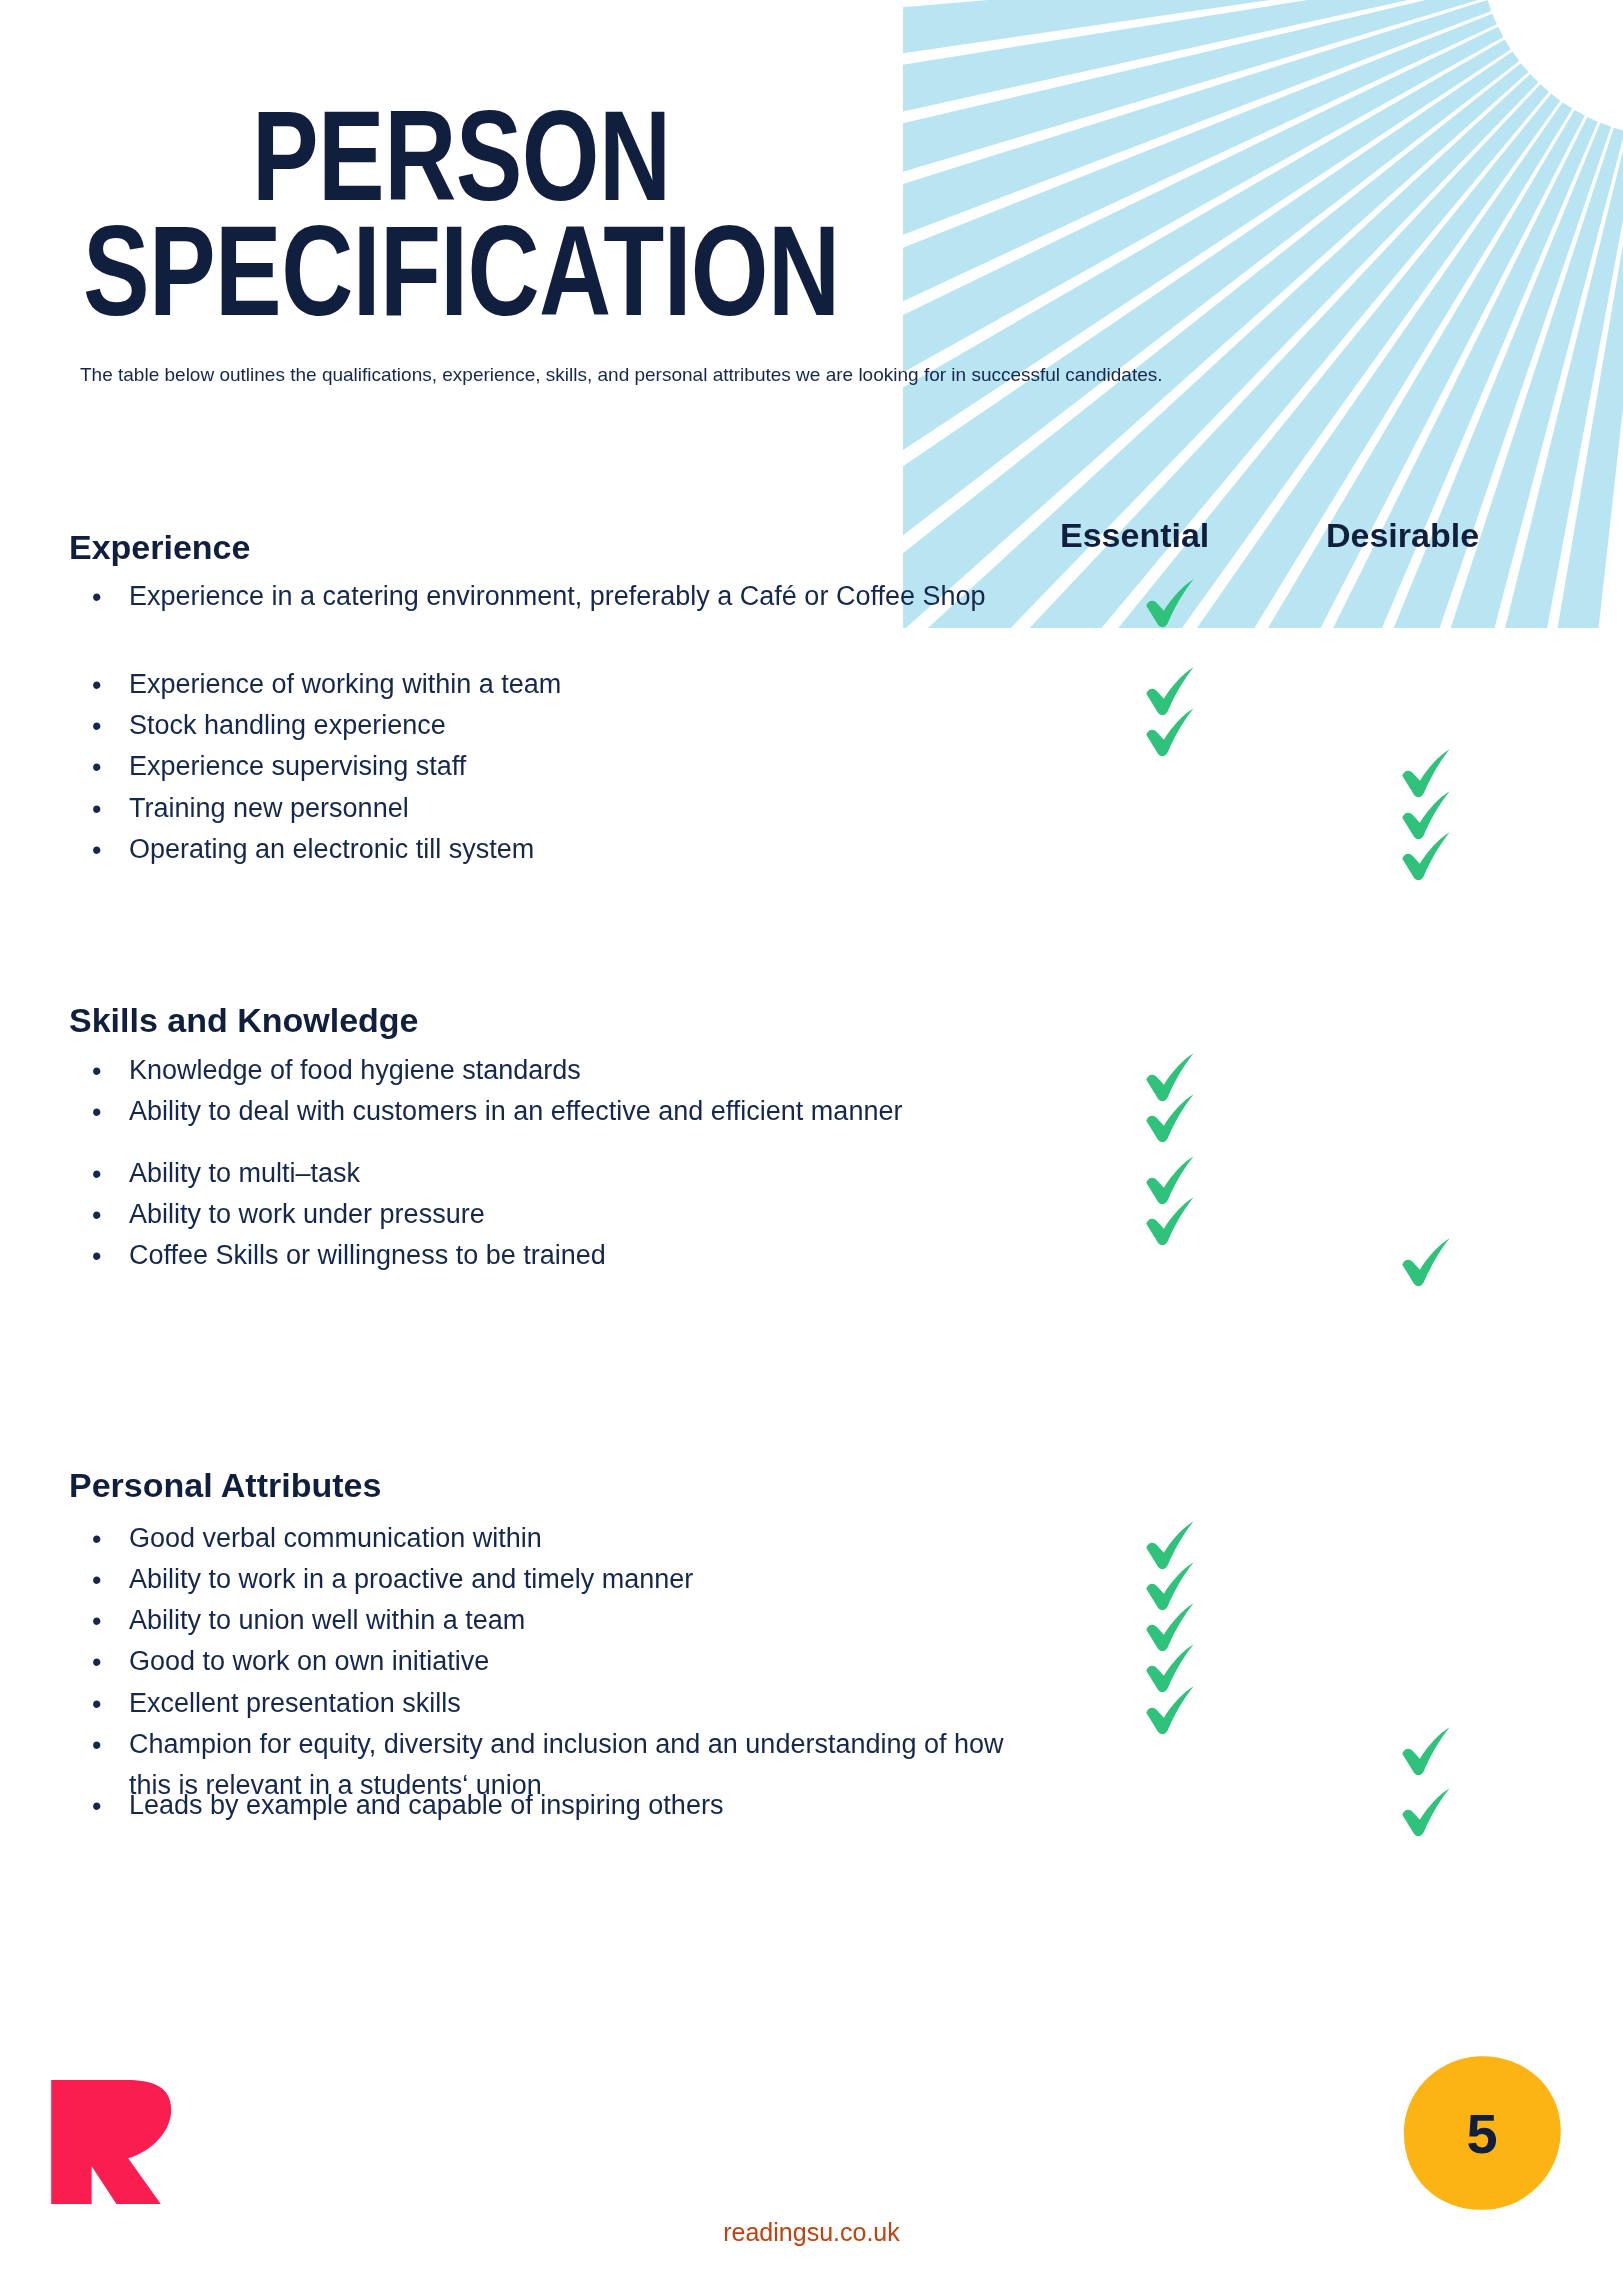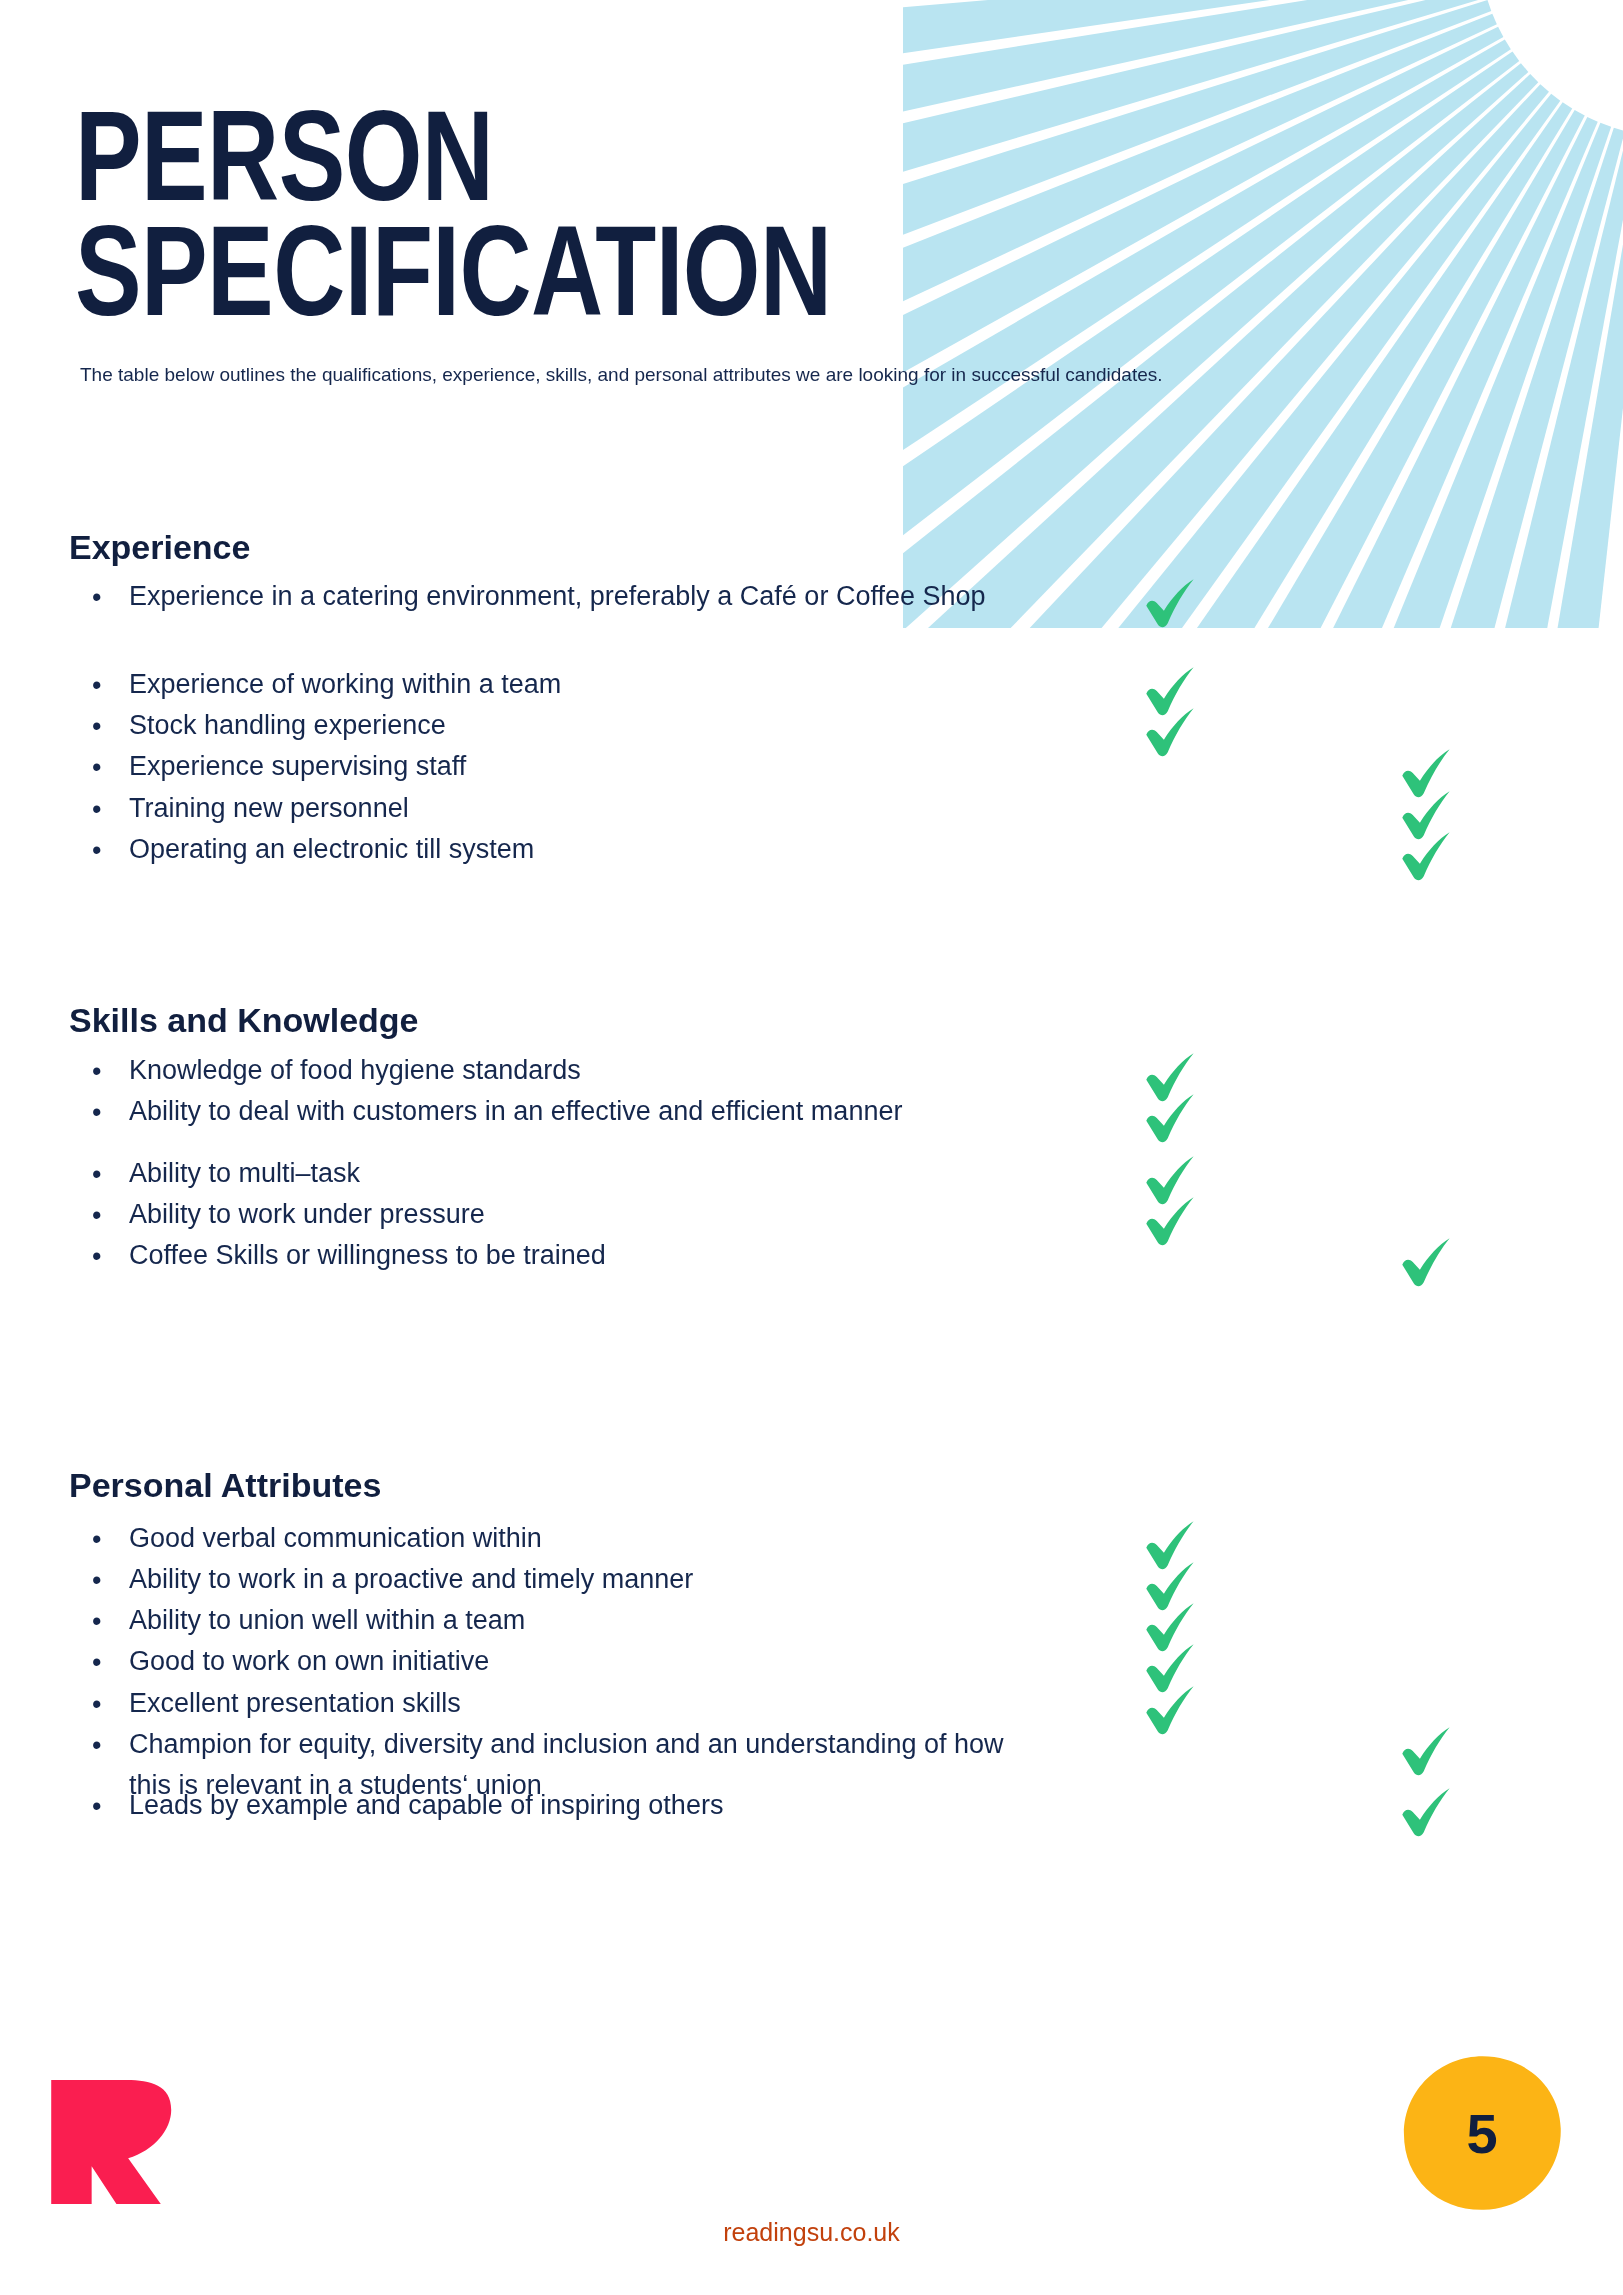--- a/index.html
+++ b/index.html
@@ -29,23 +29,24 @@
     left: 903px;
     width: 720px;
     height: 628px;
     pointer-events: none;
     z-index: 0;
   }
 
   
   .title-block {
     position: absolute;
-    left: 75px;
+    left: 83px;
     top: 98px;
     z-index: 3;
+    text-align: center;
   }
   .doc-title {
     margin: 0;
     color: #111f3f;
     font-weight: 800;
     font-size: 128px;
     line-height: 0.9;
     letter-spacing: -0.7px;
     transform: scaleX(0.78);
     transform-origin: left center;
@@ -235,20 +236,24 @@
 
   <div class="title-block">
     <h1 class="doc-title">
       <span class="l1">PERSON</span>
       <span class="l2">SPECIFICATION</span>
     </h1>
   </div>
 
   <p class="intro">The table below outlines the qualifications, experience, skills, and personal attributes we are looking for in successful candidates.</p>
 
+  <div class="col-headers">
+    <div class="col-head essential">Essential</div>
+    <div class="col-head desirable">Desirable</div>
+  </div>
 
   <div class="content" id="content-root">
       <div class="section" style="top: 518px;">
         <h2 class="section-title">Experience</h2>
       </div>
       <div class="rows">
         <div class="row" style="top: 576px;">
           <div class="bullet-wrap">
             <span class="bullet-dot">•</span>
             <span class="bullet-text">Experience in a catering environment, preferably a Café or Coffee Shop</span>

